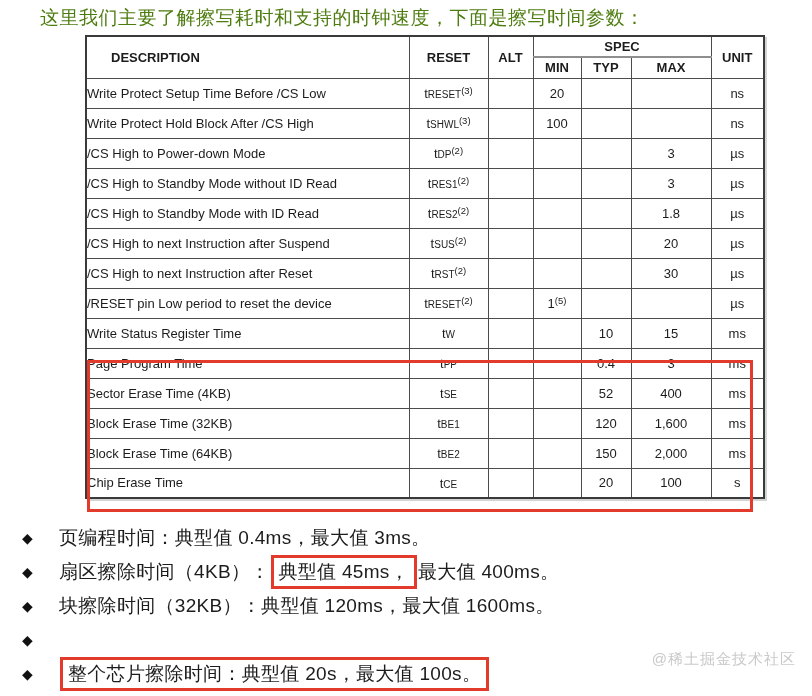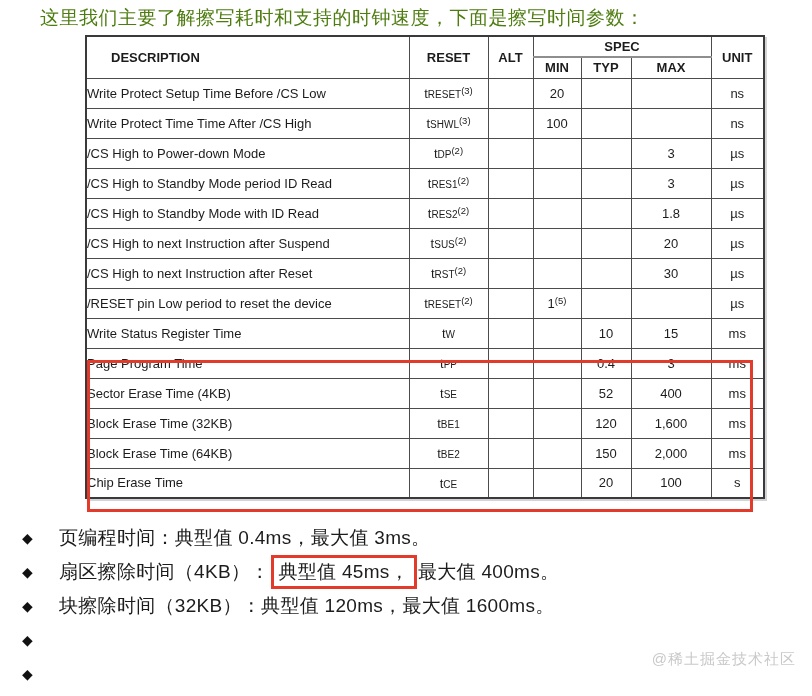--- a/index.html
+++ b/index.html
@@ -86,41 +86,41 @@
     <td class="c-desc">Write Protect Setup Time Before /CS Low</td>
     <td class="c-sym"><span class="sym-base part">t</span><span class="sym-sub part">RESET</span><span class="sym-note part">(3)</span></td>
     <td></td>
     <td><span class="part">20</span><span class="sym-note part"></span></td>
     <td></td>
     <td></td>
     <td>ns</td>
   </tr>
 
   <tr>
-    <td class="c-desc">Write Protect Time Time After /CS High</td>
+    <td class="c-desc">Write Protect Hold Block After /CS High</td>
     <td class="c-sym"><span class="sym-base part">t</span><span class="sym-sub part">SHWL</span><span class="sym-note part">(3)</span></td>
     <td></td>
     <td><span class="part">100</span><span class="sym-note part"></span></td>
     <td></td>
     <td></td>
     <td>ns</td>
   </tr>
 
   <tr>
     <td class="c-desc">/CS High to Power-down Mode</td>
     <td class="c-sym"><span class="sym-base part">t</span><span class="sym-sub part">DP</span><span class="sym-note part">(2)</span></td>
     <td></td>
     <td><span class="part"></span><span class="sym-note part"></span></td>
     <td></td>
     <td>3</td>
     <td>µs</td>
   </tr>
 
   <tr>
-    <td class="c-desc">/CS High to Standby Mode period ID Read</td>
+    <td class="c-desc">/CS High to Standby Mode without ID Read</td>
     <td class="c-sym"><span class="sym-base part">t</span><span class="sym-sub part">RES1</span><span class="sym-note part">(2)</span></td>
     <td></td>
     <td><span class="part"></span><span class="sym-note part"></span></td>
     <td></td>
     <td>3</td>
     <td>µs</td>
   </tr>
 
   <tr>
     <td class="c-desc">/CS High to Standby Mode with ID Read</td>
@@ -247,17 +247,18 @@
   </div>
 
   <div class="bullet">
     <span class="diamond">◆</span>
 
   </div>
 
   <div class="bullet">
     <span class="diamond">◆</span>
 
+    <span class="red-inline-box part">整个芯片擦除时间：典型值 20s，最大值 100s。</span>
 
   </div>
 </div>
 
 <div class="watermark">@稀土掘金技术社区</div>
 
 </body></html>

